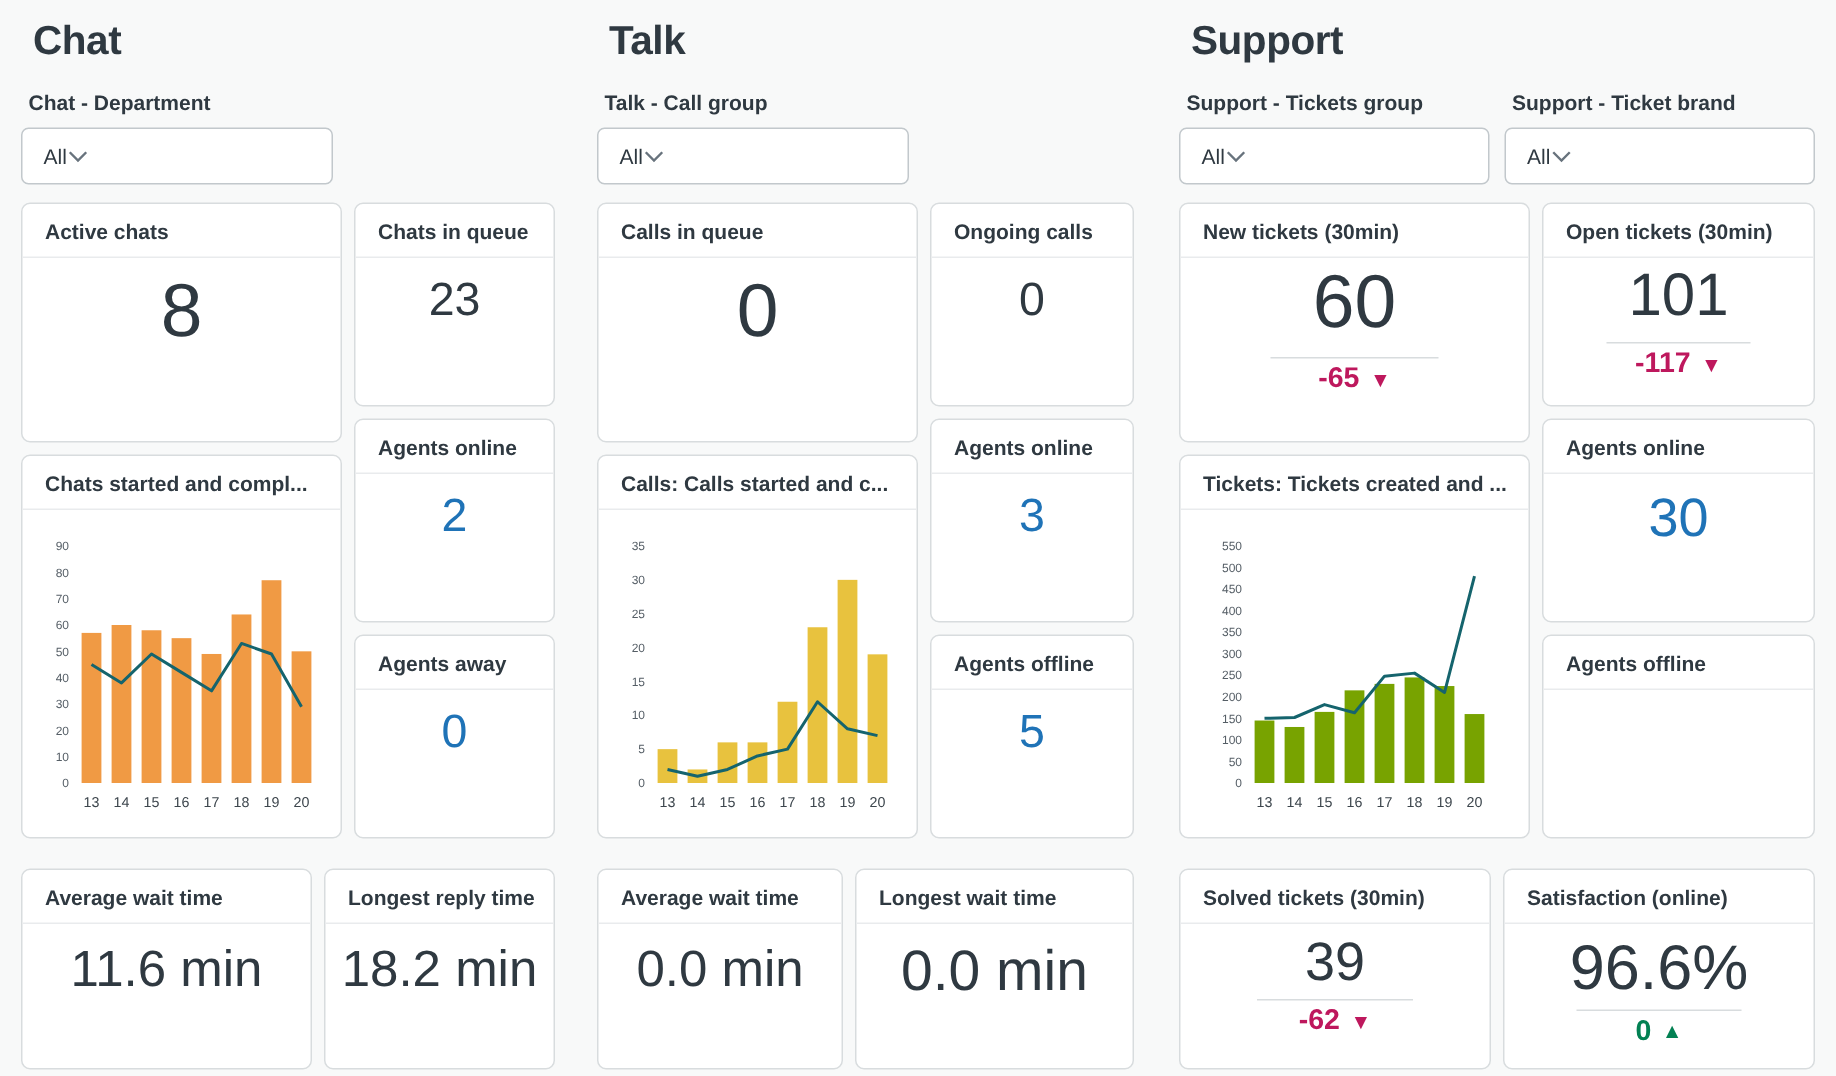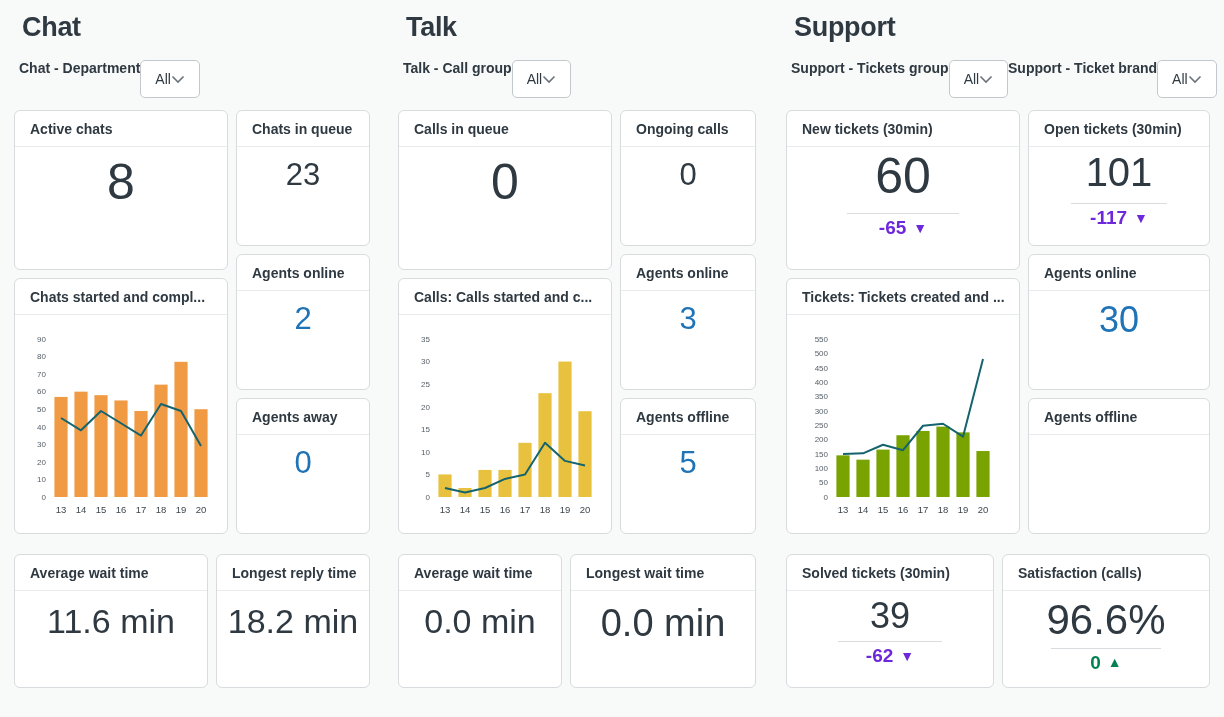--- a/index.html
+++ b/index.html
@@ -5,41 +5,41 @@
   *{box-sizing:border-box;margin:0;padding:0}
   html,body{width:1224px;height:717px}
   body{background:#f8f9f9;font-family:"Liberation Sans",sans-serif;color:#2f3941;overflow:hidden}
   .dashboard{display:flex;padding:10px 0 0 14px}
   .col{flex:none}
   .col-chat{width:356px;margin-right:28px}
   .col-talk{width:358px;margin-right:30px}
   .col-support{width:424px}
   .sec-title{font-size:27px;font-weight:700;margin:2px 0 0 8px;letter-spacing:-.3px}
   .filter-row{display:flex;gap:10px;margin-top:17px}
-  .filter{display:flex;flex-direction:row}
+  .filter{display:flex;flex-direction:column}
   .filter-label{font-size:14px;font-weight:700;margin-bottom:9px;padding-left:5px;white-space:nowrap}
   .select{height:38px;background:#fff;border:1px solid #c2c8cc;border-radius:5px;display:flex;align-items:center;padding:0 14px;font-size:14px;cursor:pointer}
   .select .chev{flex:none}
   .main-grid{display:grid;gap:8px;margin-top:12px}
   .stack{display:flex;flex-direction:column;gap:8px}
   .bottom-grid{display:grid;gap:8px;margin-top:20px}
   .card{background:#fff;border:1px solid #d8dcde;border-radius:6px;display:flex;flex-direction:column;overflow:hidden}
   .card-title{font-size:14px;font-weight:700;padding:10px 15px 9px;border-bottom:1px solid #e9ebed;white-space:nowrap;overflow:hidden;flex:none}
   .card-body{flex:1;display:flex;flex-direction:column;align-items:center}
   .h160{height:160px}.h136{height:136px}.h256{height:256px}.h134{height:134px}
   .value{line-height:1.18;font-weight:400}
   .v-dark{color:#2f3941}.v-blue{color:#1f73b7}
   .fs50{font-size:50px}.fs42{font-size:42px}.fs40{font-size:40px}.fs38{font-size:38px}
   .fs36{font-size:36px}.fs34{font-size:34px}.fs32{font-size:31px}
   .pt0{padding-top:0}.pt2{padding-top:2px}.pt4{padding-top:4px}.pt6{padding-top:6px}
   .pt8{padding-top:8px}.pt10{padding-top:10px}
   .rule{width:112px;border-top:1px solid #d8dcde;margin:7px 0 4px}
   .delta{display:flex;gap:7px;align-items:center;font-weight:700;font-size:19px;line-height:1}
   .delta .arrow{font-size:14px}
-  .neg{color:#6d28d9}.pos{color:#038153}
+  .neg{color:#be185d}.pos{color:#038153}
   .chart-body{flex:1;display:flex;align-items:center;justify-content:center}
   .chart-svg{width:200px;height:190px}
   .tick{font-size:8px;fill:#555e66;font-family:"Liberation Sans",sans-serif}
   .xtick{font-size:9.5px;fill:#3d464d;font-family:"Liberation Sans",sans-serif}
 </style>
 </head>
 <body>
 
 <div class="dashboard">
 
@@ -328,21 +328,21 @@
         <div class="card-body pt4">
           <div class="value v-dark fs36">39</div>
           <div class="rule" style="width:104px;margin-top:4px"></div>
           <div class="delta neg">
             <span>-62</span>
             <span class="arrow">▼</span>
           </div>
         </div>
       </div>
       <div class="card h134">
-        <div class="card-title">Satisfaction (calls)</div>
+        <div class="card-title">Satisfaction (online)</div>
         <div class="card-body pt4">
           <div class="value v-dark fs42">96.6%</div>
           <div class="rule" style="width:110px;margin-top:3px"></div>
           <div class="delta pos">
             <span>0</span>
             <span class="arrow">▲</span>
           </div>
         </div>
       </div>
     </div>

